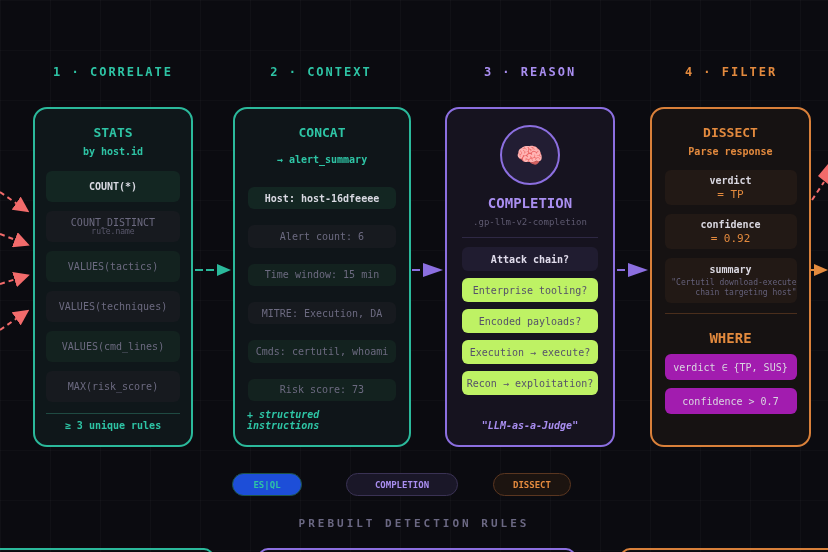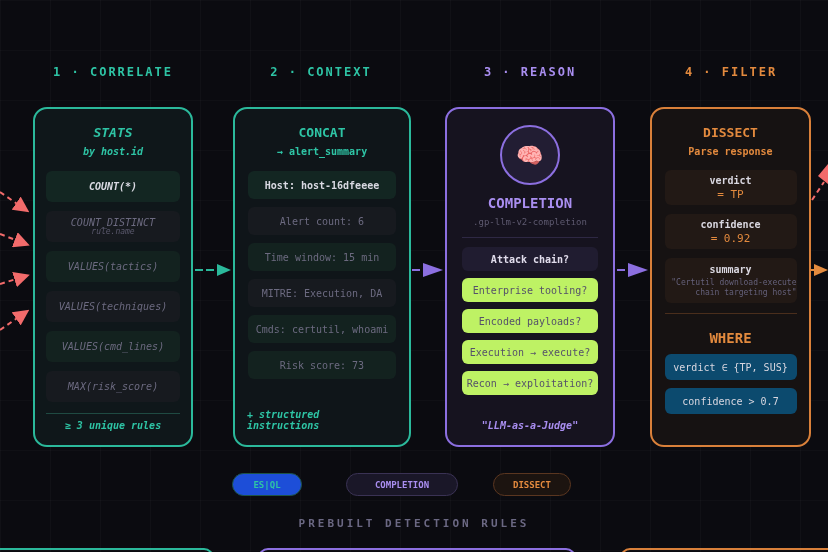--- a/index.html
+++ b/index.html
@@ -24,29 +24,29 @@
   .card .subtitle { font-size: 10px; font-weight: bold; margin-top: 6px; }
   .chip {
     width: 134px; border-radius: 6px; font-size: 10px; text-align: right;
     display: flex; flex-direction: column; justify-content: center; align-items: center;
   }
   .footer-note { font-size: 10px; font-weight: bold; margin-top: auto; margin-bottom: 4px; }
   .divider { width: 134px; height: 1px; margin: 6px 0; }
 
   
   .teal { color: #2ec4a5; }
-  .card.c1 { left: 33px; width: 160px; border-color: #2bb99b; background: #0f171a; font-style: italic; }
+  .card.c1 { left: 33px; width: 160px; border-color: #2bb99b; background: #0f171a; }
   .card.c1 .chip { height: 31px; margin-top: 9px; color: #6c6a80; }
   .card.c1 .chip.odd { background: #13221f; }
   .card.c1 .chip.even { background: #171a1f; }
   .card.c1 .chip.hl { background: #132622; color: #d9d9e2; font-weight: bold; margin-top: 14px; }
   .card.c1 .divider { background: #1f4a42; margin-top: 11px; }
   .rn { font-size: 8px; line-height: 8px; color: #5a586c; }
 
-  .card.c2 { left: 233px; width: 178px; border-color: #2bb99b; background: #0f1519; }
+  .card.c2 { left: 233px; width: 178px; border-color: #2bb99b; background: #0f1519; gap: 8px; }
   .card.c2 .chip { width: 148px; height: 28px; margin-top: 8px; color: #6c6a80; }
   .card.c2 .chip.odd { background: #13221f; }
   .card.c2 .chip.even { background: #171a1f; }
   .card.c2 .chip.hl { background: #132622; color: #d9d9e2; font-weight: bold; margin-top: 14px; }
 
   
   .purple { color: #a98ef0; }
   .card.c3 { left: 445px; width: 170px; border-color: #8c6fe0; background: #16131f; }
   .brain-circle {
     width: 60px; height: 60px; border-radius: 50%; border: 2px solid #8c6fe0;
@@ -64,21 +64,21 @@
   .card.c4 { left: 650px; width: 161px; border-color: #d9803a; background: #161212; }
   .card.c4 .chip { width: 132px; background: #221915; margin-top: 9px; }
   .card.c4 .chip.kv { height: 35px; }
   .card.c4 .chip.kv.first { margin-top: 13px; }
   .card.c4 .chip .k { color: #d9d7e0; font-weight: bold; }
   .card.c4 .chip .v { color: #e38a3e; font-size: 11px; margin-top: 2px; }
   .card.c4 .chip.sum { height: 45px; }
   .card.c4 .chip.sum .v { color: #64607a; font-size: 8px; line-height: 10px; margin-top: 3px; }
   .card.c4 .divider { background: #4a2e1c; width: 132px; margin-top: 10px; }
   .where { font-size: 14px; font-weight: bold; margin-top: 10px; }
-  .card.c4 .chip.cond { height: 26px; color: #d9d7e0; background: #0c4a6e; margin-top: 8px; }
+  .card.c4 .chip.cond { height: 26px; color: #d9d7e0; background: #a21caf; margin-top: 8px; }
 
   
   .conn { position: absolute; }
   .conn .dash { position: absolute; top: 5px; height: 2px; }
   .conn .tri { position: absolute; top: 0; width: 0; height: 0; border-top: 6px solid transparent; border-bottom: 6px solid transparent; border-left: 14px solid; }
 
   
   svg.incoming { position: absolute; left: 0; top: 150px; }
 
   

